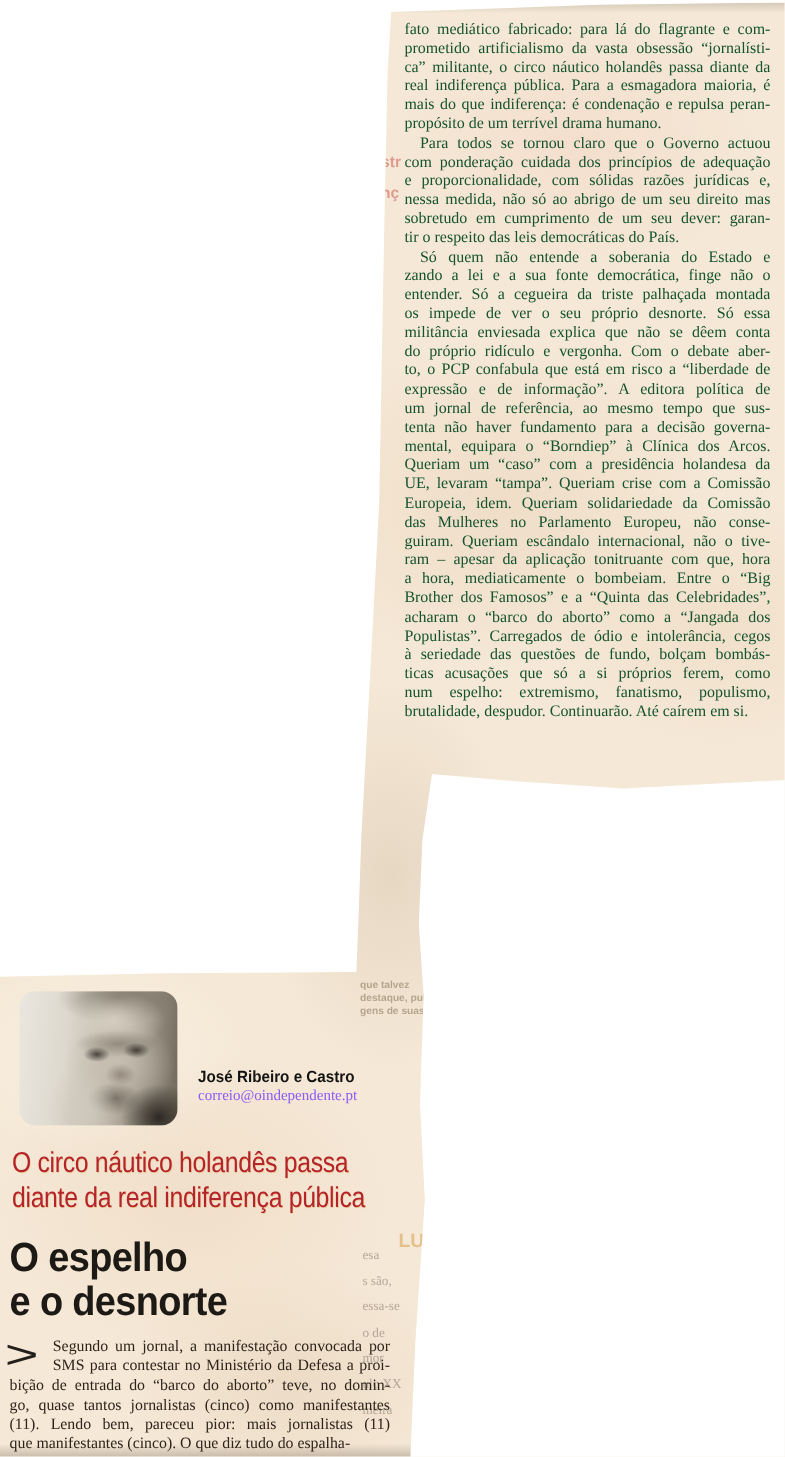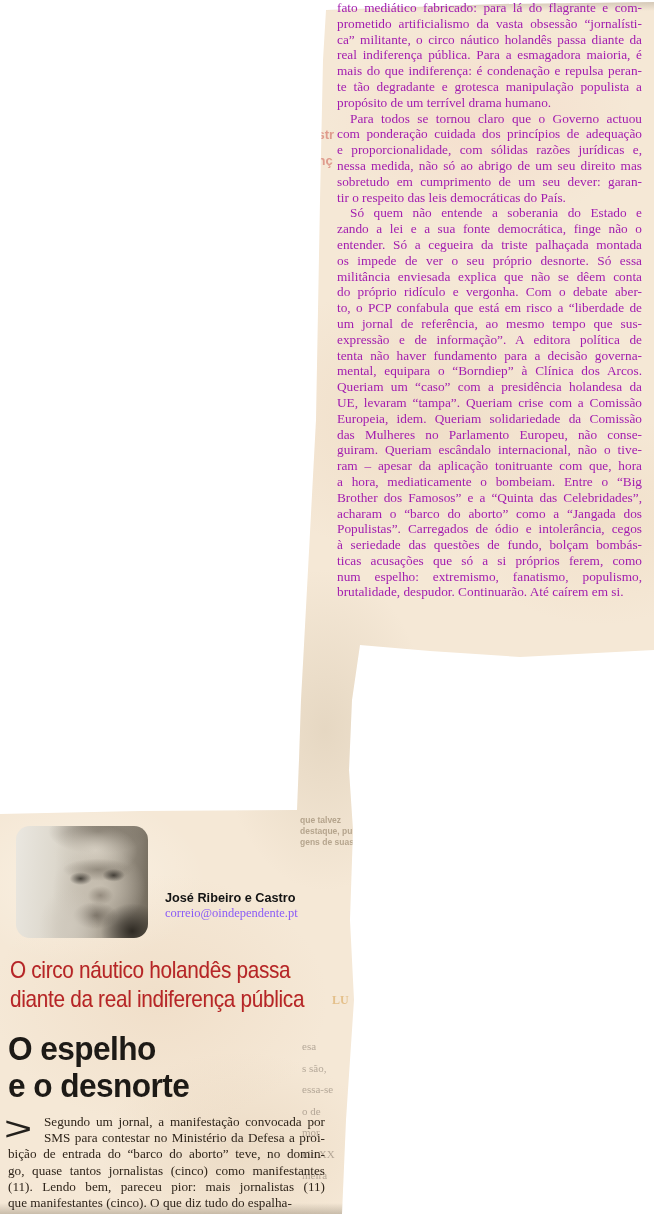--- a/index.html
+++ b/index.html
@@ -25,21 +25,21 @@
       radial-gradient(240px 180px at 160px 1000px, rgba(221,186,150,0.20), transparent 70%),
       radial-gradient(200px 140px at 240px 1150px, rgba(205,176,140,0.22), transparent 70%),
       radial-gradient(180px 120px at 80px 880px, rgba(255,251,242,0.45), transparent 70%);
   }
   .edge-top{position:absolute;left:320px;top:2px;width:334px;height:9px;
     background:linear-gradient(to bottom, rgba(138,128,116,0.30), rgba(138,128,116,0));}
   .edge-bottom{position:absolute;left:0;top:1203px;width:352px;height:11px;
     background:linear-gradient(to bottom, rgba(130,118,100,0), rgba(130,118,100,0.38));}
 
   
-  .col-top{position:absolute;left:337px;top:0;width:305px;color:#a21caf;}
+  .col-top{position:absolute;left:337px;top:16px;width:305px;color:#14532d;}
   .tline{
     font:13.3px/15.8px "Liberation Serif", serif;
     white-space:nowrap;overflow:hidden;
     text-align:justify;text-align-last:justify;
   }
   .tline.indent{padding-left:13px;}
   .tline.last{text-align-last:left;}
 
   
   .photo{
@@ -81,22 +81,22 @@
     transform:scale(1.05,0.72);transform-origin:left top;line-height:46px;}
 
   
   .ghost{position:absolute;filter:blur(0.5px);}
   .ghost-red{left:306px;top:122px;width:40px;
     font-family:"Liberation Sans", sans-serif;font-weight:bold;font-size:13px;line-height:26px;
     color:rgba(198,72,60,0.48);}
   .ghost-strip{left:300px;top:815px;width:64px;
     font-family:"Liberation Sans", sans-serif;font-weight:bold;font-size:8.5px;line-height:11px;
     color:rgba(124,104,76,0.5);}
-  .ghost-lu{left:332px;top:993px;
-    font-family:Liberation Serif, serif;font-weight:bold;font-size:12px;
+  .ghost-lu{left:332px;top:1026px;
+    font-family:Liberation Sans, sans-serif;font-weight:bold;font-size:16px;
     color:rgba(212,152,62,0.5);}
   .ghost-right{left:302px;top:1036px;width:46px;
     font:11px/21.5px "Liberation Serif", serif;color:rgba(118,106,94,0.5);}
 </style>
 </head>
 <body>
 
 <div class="scrap">
   <div class="edge-top"></div>
   <div class="edge-bottom"></div>
@@ -122,37 +122,36 @@
       <div>meira</div>
     </div>
 </div>
 
 <div class="col-top">
     <div class="tline">fato mediático fabricado: para lá do flagrante e com-</div>
     <div class="tline">prometido artificialismo da vasta obsessão “jornalísti-</div>
     <div class="tline">ca” militante, o circo náutico holandês passa diante da</div>
     <div class="tline">real indiferença pública. Para a esmagadora maioria, é</div>
     <div class="tline">mais do que indiferença: é condenação e repulsa peran-</div>
-    <div class="tline">te tão degradante e grotesca manipulação populista a</div>
     <div class="tline last">propósito de um terrível drama humano.</div>
     <div class="tline indent">Para todos se tornou claro que o Governo actuou</div>
     <div class="tline">com ponderação cuidada dos princípios de adequação</div>
     <div class="tline">e proporcionalidade, com sólidas razões jurídicas e,</div>
     <div class="tline">nessa medida, não só ao abrigo de um seu direito mas</div>
     <div class="tline">sobretudo em cumprimento de um seu dever: garan-</div>
     <div class="tline last">tir o respeito das leis democráticas do País.</div>
     <div class="tline indent">Só quem não entende a soberania do Estado e</div>
     <div class="tline">zando a lei e a sua fonte democrática, finge não o</div>
     <div class="tline">entender. Só a cegueira da triste palhaçada montada</div>
     <div class="tline">os impede de ver o seu próprio desnorte. Só essa</div>
     <div class="tline">militância enviesada explica que não se dêem conta</div>
     <div class="tline">do próprio ridículo e vergonha. Com o debate aber-</div>
     <div class="tline">to, o PCP confabula que está em risco a “liberdade de</div>
+    <div class="tline">expressão e de informação”. A editora política de</div>
     <div class="tline">um jornal de referência, ao mesmo tempo que sus-</div>
-    <div class="tline">expressão e de informação”. A editora política de</div>
     <div class="tline">tenta não haver fundamento para a decisão governa-</div>
     <div class="tline">mental, equipara o “Borndiep” à Clínica dos Arcos.</div>
     <div class="tline">Queriam um “caso” com a presidência holandesa da</div>
     <div class="tline">UE, levaram “tampa”. Queriam crise com a Comissão</div>
     <div class="tline">Europeia, idem. Queriam solidariedade da Comissão</div>
     <div class="tline">das Mulheres no Parlamento Europeu, não conse-</div>
     <div class="tline">guiram. Queriam escândalo internacional, não o tive-</div>
     <div class="tline">ram – apesar da aplicação tonitruante com que, hora</div>
     <div class="tline">a hora, mediaticamente o bombeiam. Entre o “Big</div>
     <div class="tline">Brother dos Famosos” e a “Quinta das Celebridades”,</div>

